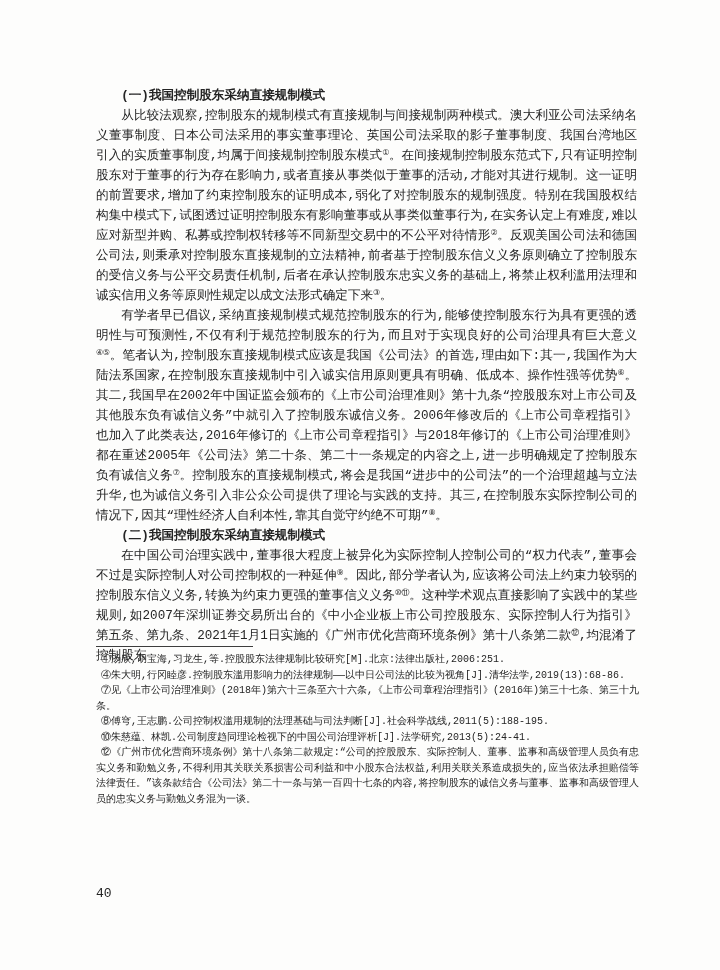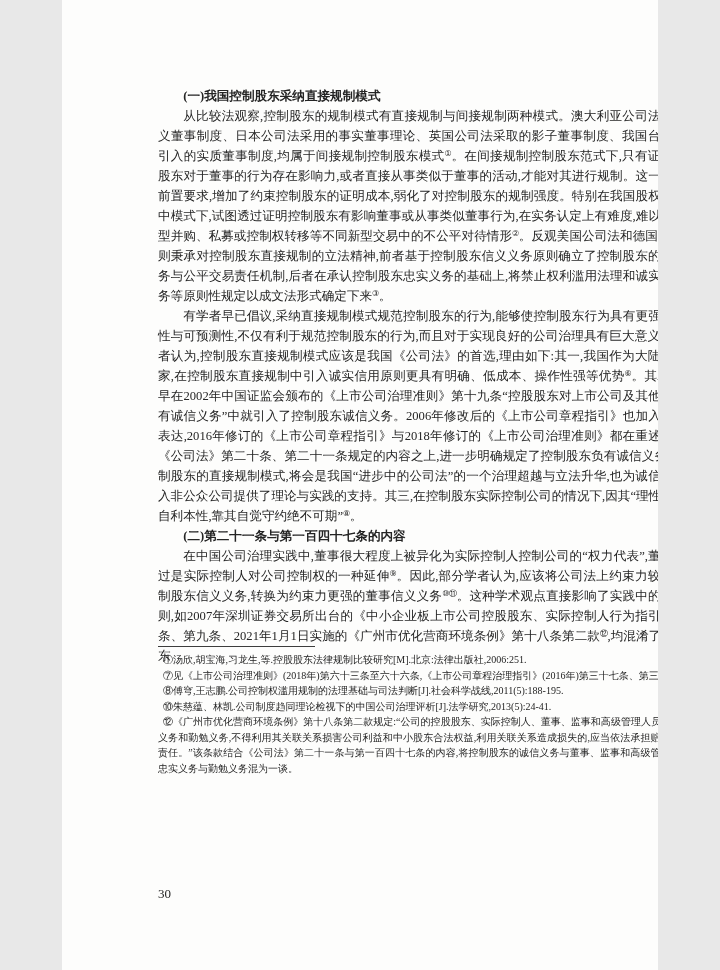--- a/index.html
+++ b/index.html
@@ -1,22 +1,22 @@
 <!DOCTYPE html>
 <html><head>
 <meta charset="utf-8">
 <style>
   html, body { margin: 0; padding: 0; background: #e8e8e8; }
   .page {
     position: relative;
-    width: 596px;
+    width: 720px;
     height: 970px;
     background: #fefefdff;
     background-color: #fdfdfc;
-    font-family: Liberation Serif, serif;
+    font-family: Liberation Mono, monospace;
     color: #242424;
     overflow: hidden;
     margin: 0 auto;
   }
   .content {
     position: absolute;
     left: 96px;
     top: 86px;
     width: 541px;
     font-size: 12.6px;
@@ -59,25 +59,26 @@
   }
 </style>
 </head>
 <body>
 
 <div class="page">
   <div class="content">
       <p class="heading">(一)我国控制股东采纳直接规制模式</p>
       <p class="para">从比较法观察,控制股东的规制模式有直接规制与间接规制两种模式。澳大利亚公司法采纳名义董事制度、日本公司法采用的事实董事理论、英国公司法采取的影子董事制度、我国台湾地区引入的实质董事制度,均属于间接规制控制股东模式<sup class="fn-ref">①</sup>。在间接规制控制股东范式下,只有证明控制股东对于董事的行为存在影响力,或者直接从事类似于董事的活动,才能对其进行规制。这一证明的前置要求,增加了约束控制股东的证明成本,弱化了对控制股东的规制强度。特别在我国股权结构集中模式下,试图透过证明控制股东有影响董事或从事类似董事行为,在实务认定上有难度,难以应对新型并购、私募或控制权转移等不同新型交易中的不公平对待情形<sup class="fn-ref">②</sup>。反观美国公司法和德国公司法,则秉承对控制股东直接规制的立法精神,前者基于控制股东信义义务原则确立了控制股东的受信义务与公平交易责任机制,后者在承认控制股东忠实义务的基础上,将禁止权利滥用法理和诚实信用义务等原则性规定以成文法形式确定下来<sup class="fn-ref">③</sup>。</p>
       <p class="para">有学者早已倡议,采纳直接规制模式规范控制股东的行为,能够使控制股东行为具有更强的透明性与可预测性,不仅有利于规范控制股东的行为,而且对于实现良好的公司治理具有巨大意义<sup class="fn-ref">④⑤</sup>。笔者认为,控制股东直接规制模式应该是我国《公司法》的首选,理由如下:其一,我国作为大陆法系国家,在控制股东直接规制中引入诚实信用原则更具有明确、低成本、操作性强等优势<sup class="fn-ref">⑥</sup>。其二,我国早在2002年中国证监会颁布的《上市公司治理准则》第十九条“控股股东对上市公司及其他股东负有诚信义务”中就引入了控制股东诚信义务。2006年修改后的《上市公司章程指引》也加入了此类表达,2016年修订的《上市公司章程指引》与2018年修订的《上市公司治理准则》都在重述2005年《公司法》第二十条、第二十一条规定的内容之上,进一步明确规定了控制股东负有诚信义务<sup class="fn-ref">⑦</sup>。控制股东的直接规制模式,将会是我国“进步中的公司法”的一个治理超越与立法升华,也为诚信义务引入非公众公司提供了理论与实践的支持。其三,在控制股东实际控制公司的情况下,因其“理性经济人自利本性,靠其自觉守约绝不可期”<sup class="fn-ref">⑧</sup>。</p>
-      <p class="heading">(二)第二十一条与第一百四十七条的内容</p>
+      <p class="heading">(二)我国控制股东采纳直接规制模式</p>
       <p class="para">在中国公司治理实践中,董事很大程度上被异化为实际控制人控制公司的“权力代表”,董事会不过是实际控制人对公司控制权的一种延伸<sup class="fn-ref">⑨</sup>。因此,部分学者认为,应该将公司法上约束力较弱的控制股东信义义务,转换为约束力更强的董事信义义务<sup class="fn-ref">⑩⑪</sup>。这种学术观点直接影响了实践中的某些规则,如2007年深圳证券交易所出台的《中小企业板上市公司控股股东、实际控制人行为指引》第五条、第九条、2021年1月1日实施的《广州市优化营商环境条例》第十八条第二款<sup class="fn-ref">⑫</sup>,均混淆了控制股东</p>
     </div>
   <div class="footnote-sep"></div>
   <div class="footnotes">
       <div class="footnote"><span class="fn-marker">①</span>汤欣,胡宝海,习龙生,等.控股股东法律规制比较研究[M].北京:法律出版社,2006:251.</div>
+      <div class="footnote"><span class="fn-marker">④</span>朱大明,行冈睦彦.控制股东滥用影响力的法律规制——以中日公司法的比较为视角[J].清华法学,2019(13):68-86.</div>
       <div class="footnote"><span class="fn-marker">⑦</span>见《上市公司治理准则》(2018年)第六十三条至六十六条,《上市公司章程治理指引》(2016年)第三十七条、第三十九条。</div>
       <div class="footnote"><span class="fn-marker">⑧</span>傅穹,王志鹏.公司控制权滥用规制的法理基础与司法判断[J].社会科学战线,2011(5):188-195.</div>
       <div class="footnote"><span class="fn-marker">⑩</span>朱慈蕴、林凯.公司制度趋同理论检视下的中国公司治理评析[J].法学研究,2013(5):24-41.</div>
       <div class="footnote"><span class="fn-marker">⑫</span>《广州市优化营商环境条例》第十八条第二款规定:“公司的控股股东、实际控制人、董事、监事和高级管理人员负有忠实义务和勤勉义务,不得利用其关联关系损害公司利益和中小股东合法权益,利用关联关系造成损失的,应当依法承担赔偿等法律责任。”该条款结合《公司法》第二十一条与第一百四十七条的内容,将控制股东的诚信义务与董事、监事和高级管理人员的忠实义务与勤勉义务混为一谈。</div>
     </div>
-  <div class="page-number">30</div>
+  <div class="page-number">40</div>
 </div>
 
 </body></html>

